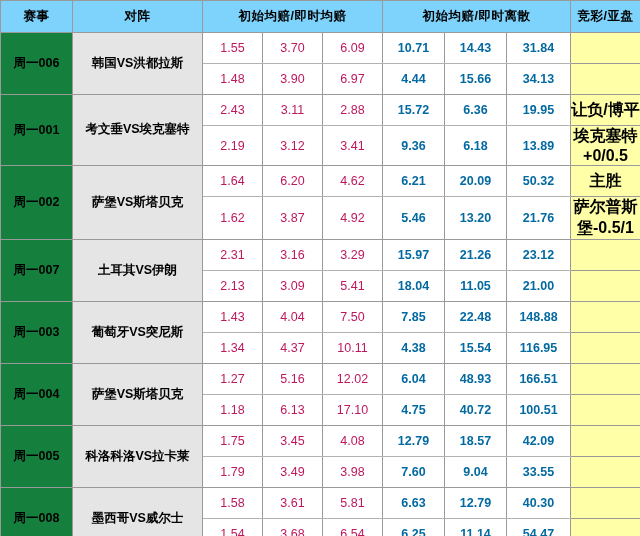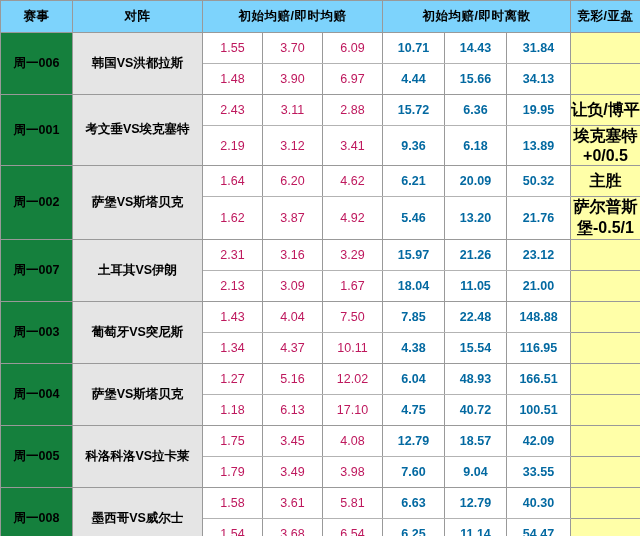--- a/index.html
+++ b/index.html
@@ -178,21 +178,21 @@
       <td class="odds-cell">3.16</td>
       <td class="odds-cell">3.29</td>
       <td class="handicap-cell">15.97</td>
       <td class="handicap-cell">21.26</td>
       <td class="handicap-cell">23.12</td>
       <td class="extra-cell"></td>
     </tr>
     <tr>
       <td class="odds-cell">2.13</td>
       <td class="odds-cell">3.09</td>
-      <td class="odds-cell">1.67</td>
+      <td class="odds-cell">5.41</td>
       <td class="handicap-cell">18.04</td>
       <td class="handicap-cell">11.05</td>
       <td class="handicap-cell">21.00</td>
       <td class="extra-cell"></td>
     </tr>
 
     <tr class="row-top">
       <td class="match-cell" rowspan="2">周一003</td>
       <td class="teams-cell" rowspan="2">葡萄牙VS突尼斯</td>
       <td class="odds-cell">1.43</td>

